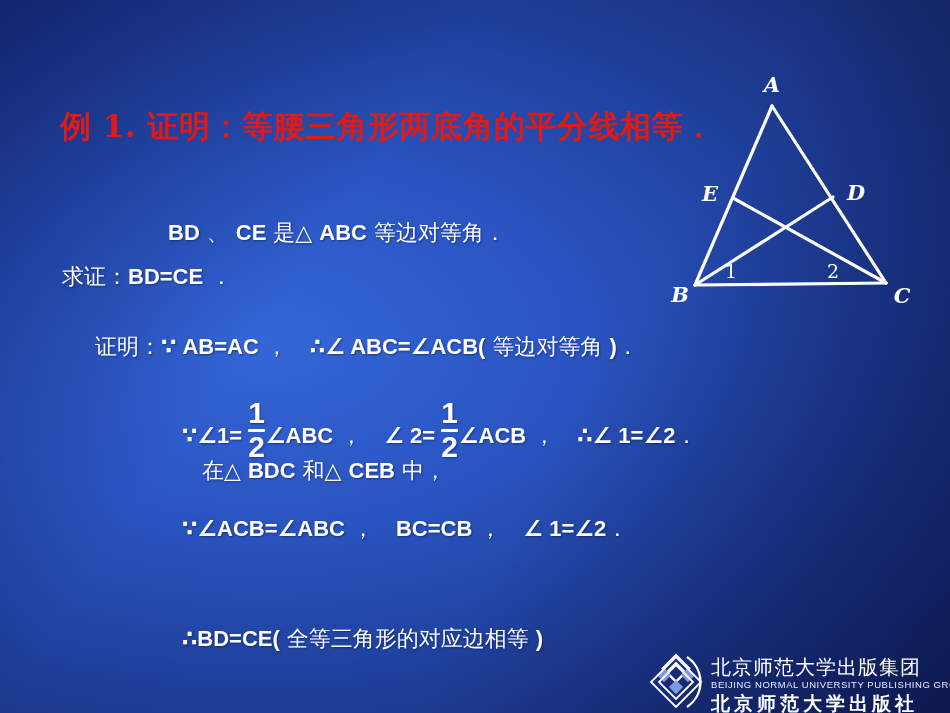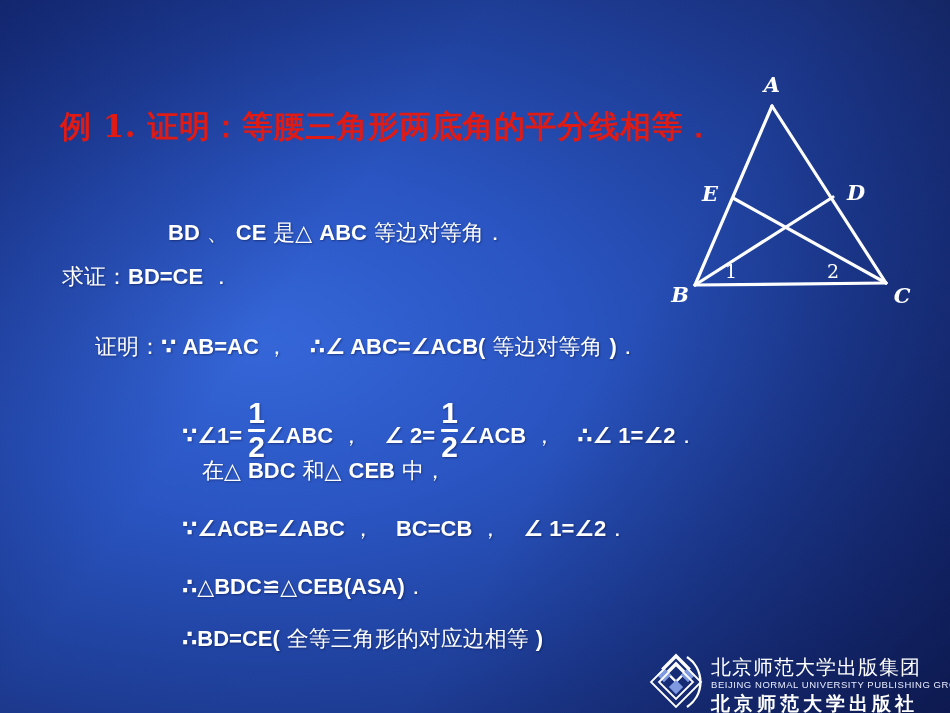--- a/index.html
+++ b/index.html
@@ -188,23 +188,20 @@
   </div>
 
   <div class="body-text ln-pf3">
     <span>在△ </span><span class="lat">BDC</span><span> 和△ </span><span class="lat">CEB</span><span> 中，</span>
   </div>
 
   <div class="body-text ln-pf4">
     <span class="lat">∵∠ACB=∠ABC</span><span> ，　</span><span class="lat">BC=CB</span><span> ，　</span><span class="lat">∠ 1=∠2</span><span>．</span>
   </div>
 
-  <div class="body-text ln-pf5">
-    <span class="lat">∴△BDC≌△CEB(ASA)</span><span>．</span>
-  </div>
 
   <div class="body-text ln-pf6">
     <span class="lat">∴BD=CE(</span><span> 全等三角形的对应边相等 </span><span class="lat">)</span>
   </div>
 
   <div class="diagram">
     <svg width="300" height="245" viewBox="0 0 300 245">
       <g stroke="#ffffff" stroke-width="3.2" fill="none" stroke-linecap="round" stroke-linejoin="round">
         <path d="M 122 36 L 45 215"></path>
         <path d="M 122 36 L 236 213"></path>

